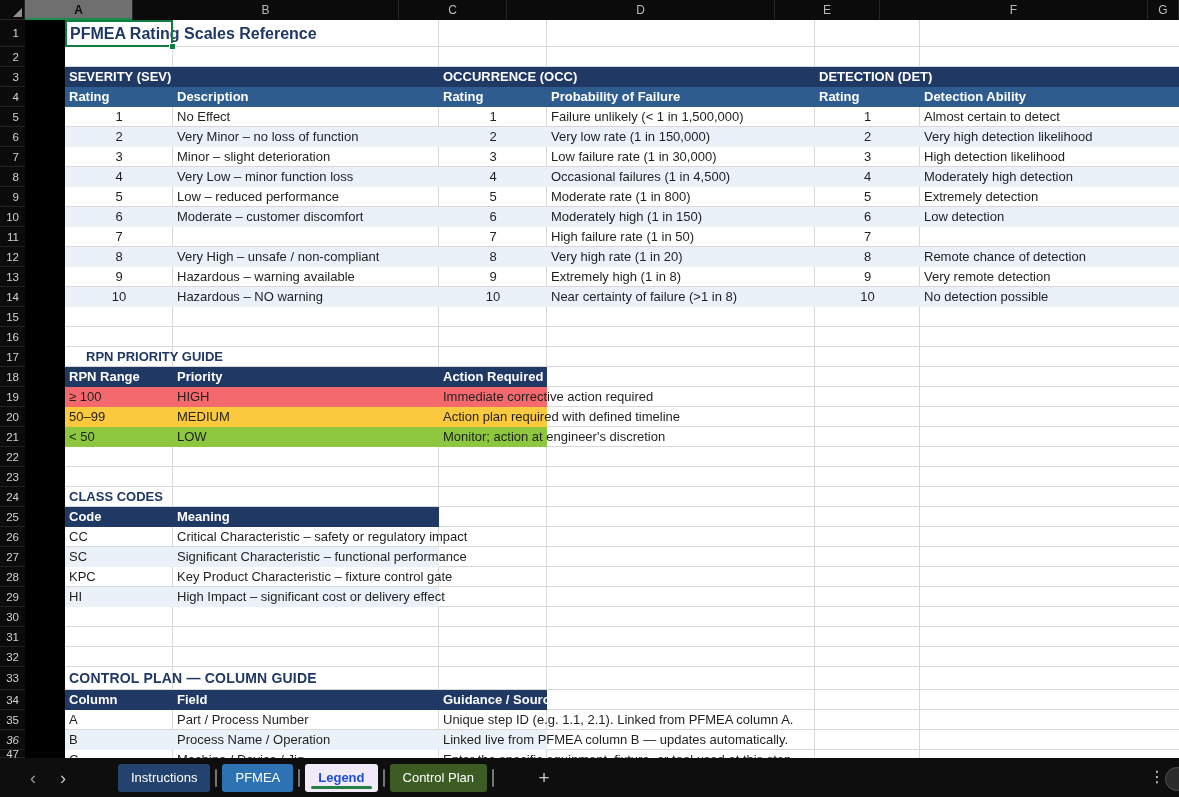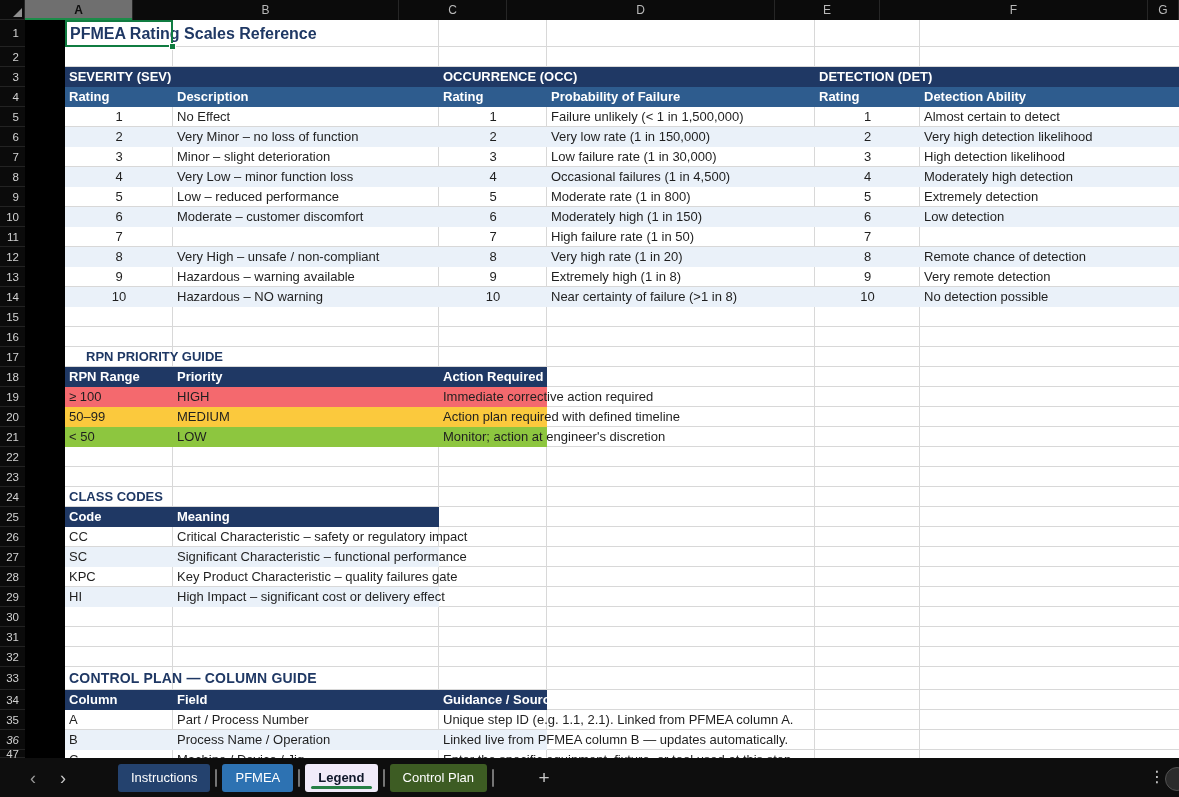--- a/index.html
+++ b/index.html
@@ -191,21 +191,21 @@
       <div class="cell" style="left: 374px; top: 407px; height: 20px; line-height: 20px;">Monitor; action at engineer's discretion</div>
       <div class="cell heading" style="left: 0px; top: 467px; height: 20px; line-height: 20px; width: 374px;">CLASS CODES</div>
       <div class="cell colhead navy" style="left: 0px; top: 487px; height: 20px; line-height: 20px; width: 108px;">Code</div>
       <div class="cell colhead navy" style="left: 108px; top: 487px; height: 20px; line-height: 20px; width: 266px;">Meaning</div>
       <div class="cell" style="left: 0px; top: 507px; height: 20px; line-height: 20px;">CC</div>
       <div class="cell" style="left: 108px; top: 507px; height: 20px; line-height: 20px;">Critical Characteristic – safety or regulatory impact</div>
       <div class="fill" style="left: 0px; top: 527px; width: 374px; height: 20px; background: rgb(234, 241, 249);"></div>
       <div class="cell" style="left: 0px; top: 527px; height: 20px; line-height: 20px;">SC</div>
       <div class="cell" style="left: 108px; top: 527px; height: 20px; line-height: 20px;">Significant Characteristic – functional performance</div>
       <div class="cell" style="left: 0px; top: 547px; height: 20px; line-height: 20px;">KPC</div>
-      <div class="cell" style="left: 108px; top: 547px; height: 20px; line-height: 20px;">Key Product Characteristic – quality failures gate</div>
+      <div class="cell" style="left: 108px; top: 547px; height: 20px; line-height: 20px;">Key Product Characteristic – fixture control gate</div>
       <div class="fill" style="left: 0px; top: 567px; width: 374px; height: 20px; background: rgb(234, 241, 249);"></div>
       <div class="cell" style="left: 0px; top: 567px; height: 20px; line-height: 20px;">HI</div>
       <div class="cell" style="left: 108px; top: 567px; height: 20px; line-height: 20px;">High Impact – significant cost or delivery effect</div>
       <div class="cell heading big" style="left: 0px; top: 647px; height: 23px; line-height: 23px; width: 374px;">CONTROL PLAN — COLUMN GUIDE</div>
       <div class="cell colhead navy" style="left: 0px; top: 670px; height: 20px; line-height: 20px; width: 108px;">Column</div>
       <div class="cell colhead navy" style="left: 108px; top: 670px; height: 20px; line-height: 20px; width: 266px;">Field</div>
       <div class="cell colhead navy clip" style="left: 374px; top: 670px; height: 20px; line-height: 20px; width: 108px;">Guidance / Source</div>
       <div class="cell" style="left: 0px; top: 690px; height: 20px; line-height: 20px;">A</div>
       <div class="cell" style="left: 108px; top: 690px; height: 20px; line-height: 20px;">Part / Process Number</div>
       <div class="cell" style="left: 374px; top: 690px; height: 20px; line-height: 20px;">Unique step ID (e.g. 1.1, 2.1). Linked from PFMEA column A.</div>
@@ -264,21 +264,21 @@
 
   <div id="tabbar">
     <div class="navarrow dim">‹</div>
     <div class="navarrow">›</div>
     <div id="tabspacer"></div>
     <div id="tabs" style="display:flex;align-items:center;">
         <div class="stab" style="background: rgb(36, 66, 110); color: rgb(255, 255, 255);">Instructions</div>
         <div class="tsep"></div>
         <div class="stab" style="background: rgb(45, 114, 178); color: rgb(255, 255, 255);">PFMEA</div>
         <div class="tsep"></div>
-        <div class="stab" style="background: rgb(241, 235, 249); color: #0f172a; font-weight: bold; ">Legend<div class="bar" style="background: rgb(38, 127, 69);"></div></div>
+        <div class="stab" style="background: rgb(241, 235, 249); color: #1d4ed8; font-weight: bold; ">Legend<div class="bar" style="background: rgb(38, 127, 69);"></div></div>
         <div class="tsep"></div>
         <div class="stab" style="background: rgb(61, 92, 35); color: rgb(255, 255, 255);">Control Plan</div>
         <div class="tsep"></div>
       </div>
     <div id="addsheet">+</div>
     <div id="kebab">⋮</div>
     <div id="fab"></div>
   </div>
 </div>
 

